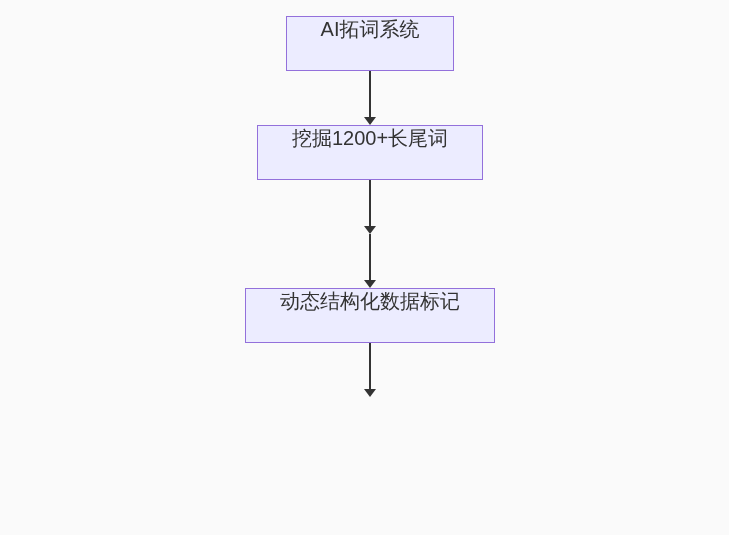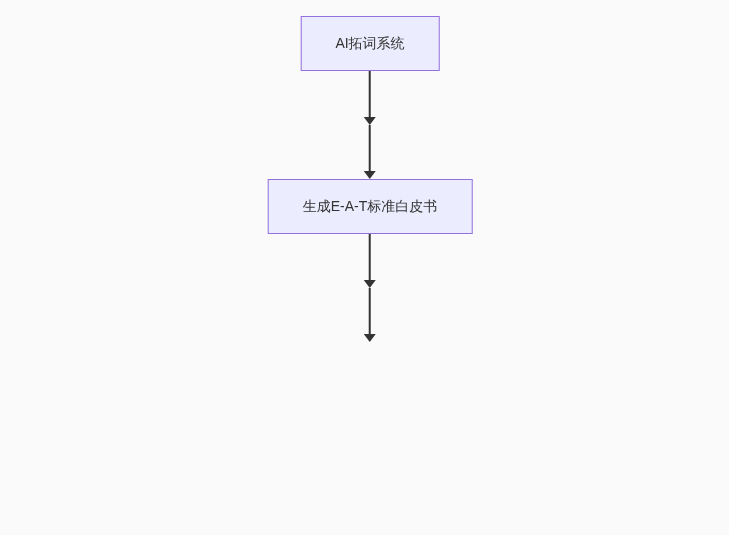--- a/index.html
+++ b/index.html
@@ -28,26 +28,25 @@
     top: 16px;
     transform: translateX(-50%);
     display: flex;
     flex-direction: column;
     align-items: center;
   }
   .node {
     min-height: 55px;
     padding: 0 34px;
     display: flex;
-    align-items: center;
     justify-content: center;
     background: var(--node-fill);
     border: 1px solid var(--node-border);
     color: var(--text);
-    font-size: 14px;
+    font-size: 20px;
     white-space: nowrap;
     line-height: 1.2;
   }
   .edge {
     display: flex;
     flex-direction: column;
     align-items: center;
     height: 54px;
   }
   .edge-line {
@@ -71,36 +70,39 @@
 
     <div class="node">
       <span>AI拓词系统</span>
     </div>
 
     <div class="edge">
       <div class="edge-line"></div>
       <div class="edge-head"></div>
     </div>
 
-
-    <div class="edge">
-      <div class="edge-line"></div>
-      <div class="edge-head"></div>
-    </div>
-
     <div class="node">
-      <span>生成E-A-T标准白皮书</span>
+      <span>挖掘1200+长尾词</span>
     </div>
 
     <div class="edge">
       <div class="edge-line"></div>
       <div class="edge-head"></div>
     </div>
 
 
     <div class="edge">
       <div class="edge-line"></div>
       <div class="edge-head"></div>
     </div>
 
+    <div class="node">
+      <span>动态结构化数据标记</span>
+    </div>
+
+    <div class="edge">
+      <div class="edge-line"></div>
+      <div class="edge-head"></div>
+    </div>
+
 
   </div>
 </div>
 
 </body></html>

